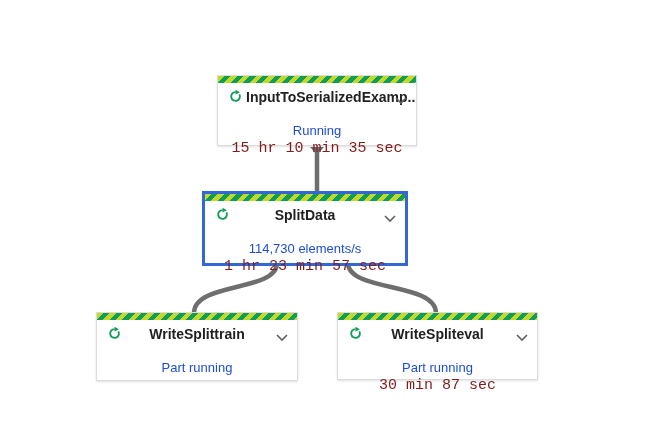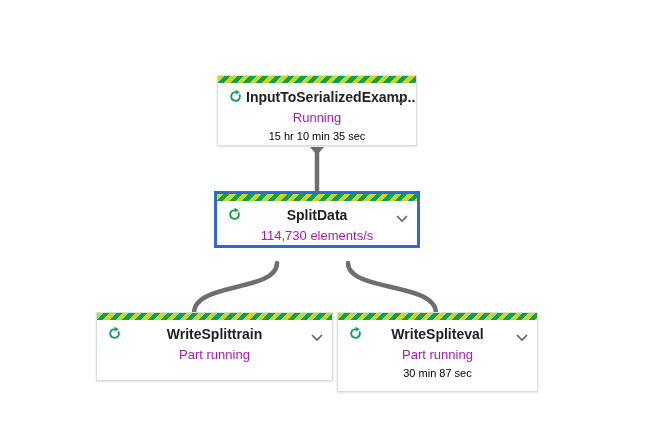--- a/index.html
+++ b/index.html
@@ -17,26 +17,26 @@
     height:7px;
     background:repeating-linear-gradient(135deg,#c3d82d 0 4.5px,#0f9d58 4.5px 9px);
   }
   .hdr{position:relative;margin-top:5px;height:19px;}
   .spin{position:absolute;left:10px;top:1px;width:15px;height:15px;}
   .title{
     display:block;text-align:center;font-size:14px;font-weight:700;color:#212121;
     padding:0 28px;white-space:nowrap;overflow:hidden;line-height:19px;
   }
   .chev{position:absolute;right:9px;top:3px;cursor:pointer;}
-  .status{text-align:center;font-size:13px;color:#a21caf;margin-top:3px;line-height:16px;}
-  .time{text-align:center;font-size:11px;color:#000000;margin-top:2px;line-height:16px;}
+  .status{text-align:center;font-size:13px;color:#1d4ed8;margin-top:16px;line-height:16px;}
+  .time{text-align:center;font-size:15px;color:#7f1d1d;margin-top:2px;line-height:16px;font-family:Liberation Mono, monospace;}
   .n0{left:217px;top:75px;width:200px;height:71px;}
-  .n1{left:214px;top:191px;width:206px;height:57px;}
-  .n2{left:96px;top:312px;width:237px;height:69px;}
-  .n3{left:337px;top:312px;width:201px;height:80px;}
+  .n1{left:202px;top:191px;width:206px;height:75px;}
+  .n2{left:96px;top:312px;width:202px;height:69px;}
+  .n3{left:337px;top:312px;width:201px;height:68px;}
 </style>
 </head>
 <body>
 
 <div class="canvas">
 
   <svg class="edges" width="663" height="444" viewBox="0 0 663 444">
     <g>
       <polygon points="310,147 324,147 317,155" fill="#6e6e6e"></polygon>
       <path d="M317 151 L317 192" stroke="#6e6e6e" stroke-width="4.5" fill="none"></path>
@@ -75,20 +75,21 @@
         </svg>
       </span>
       <span class="title">SplitData</span>
       <span class="chev">
         <svg width="12" height="8" viewBox="0 0 12 8">
           <polyline points="1,1 6,6 11,1" fill="none" stroke="#616161" stroke-width="1.6"></polyline>
         </svg>
       </span>
     </div>
     <div class="status">114,730 elements/s</div>
+    <div class="time">1 hr 23 min 57 sec</div>
   </div>
 
   <div class="node n2">
     <div class="stripe"></div>
     <div class="hdr">
       <span class="spin">
         <svg width="15" height="15" viewBox="0 0 24 24">
           <path d="M12 5 A7 7 0 1 0 18.2 8.6" fill="none" stroke="#0f9d58" stroke-width="3" stroke-linecap="butt"></path>
           <polygon points="12,1.2 19,5 12,8.8" fill="#0f9d58"></polygon>
         </svg>

